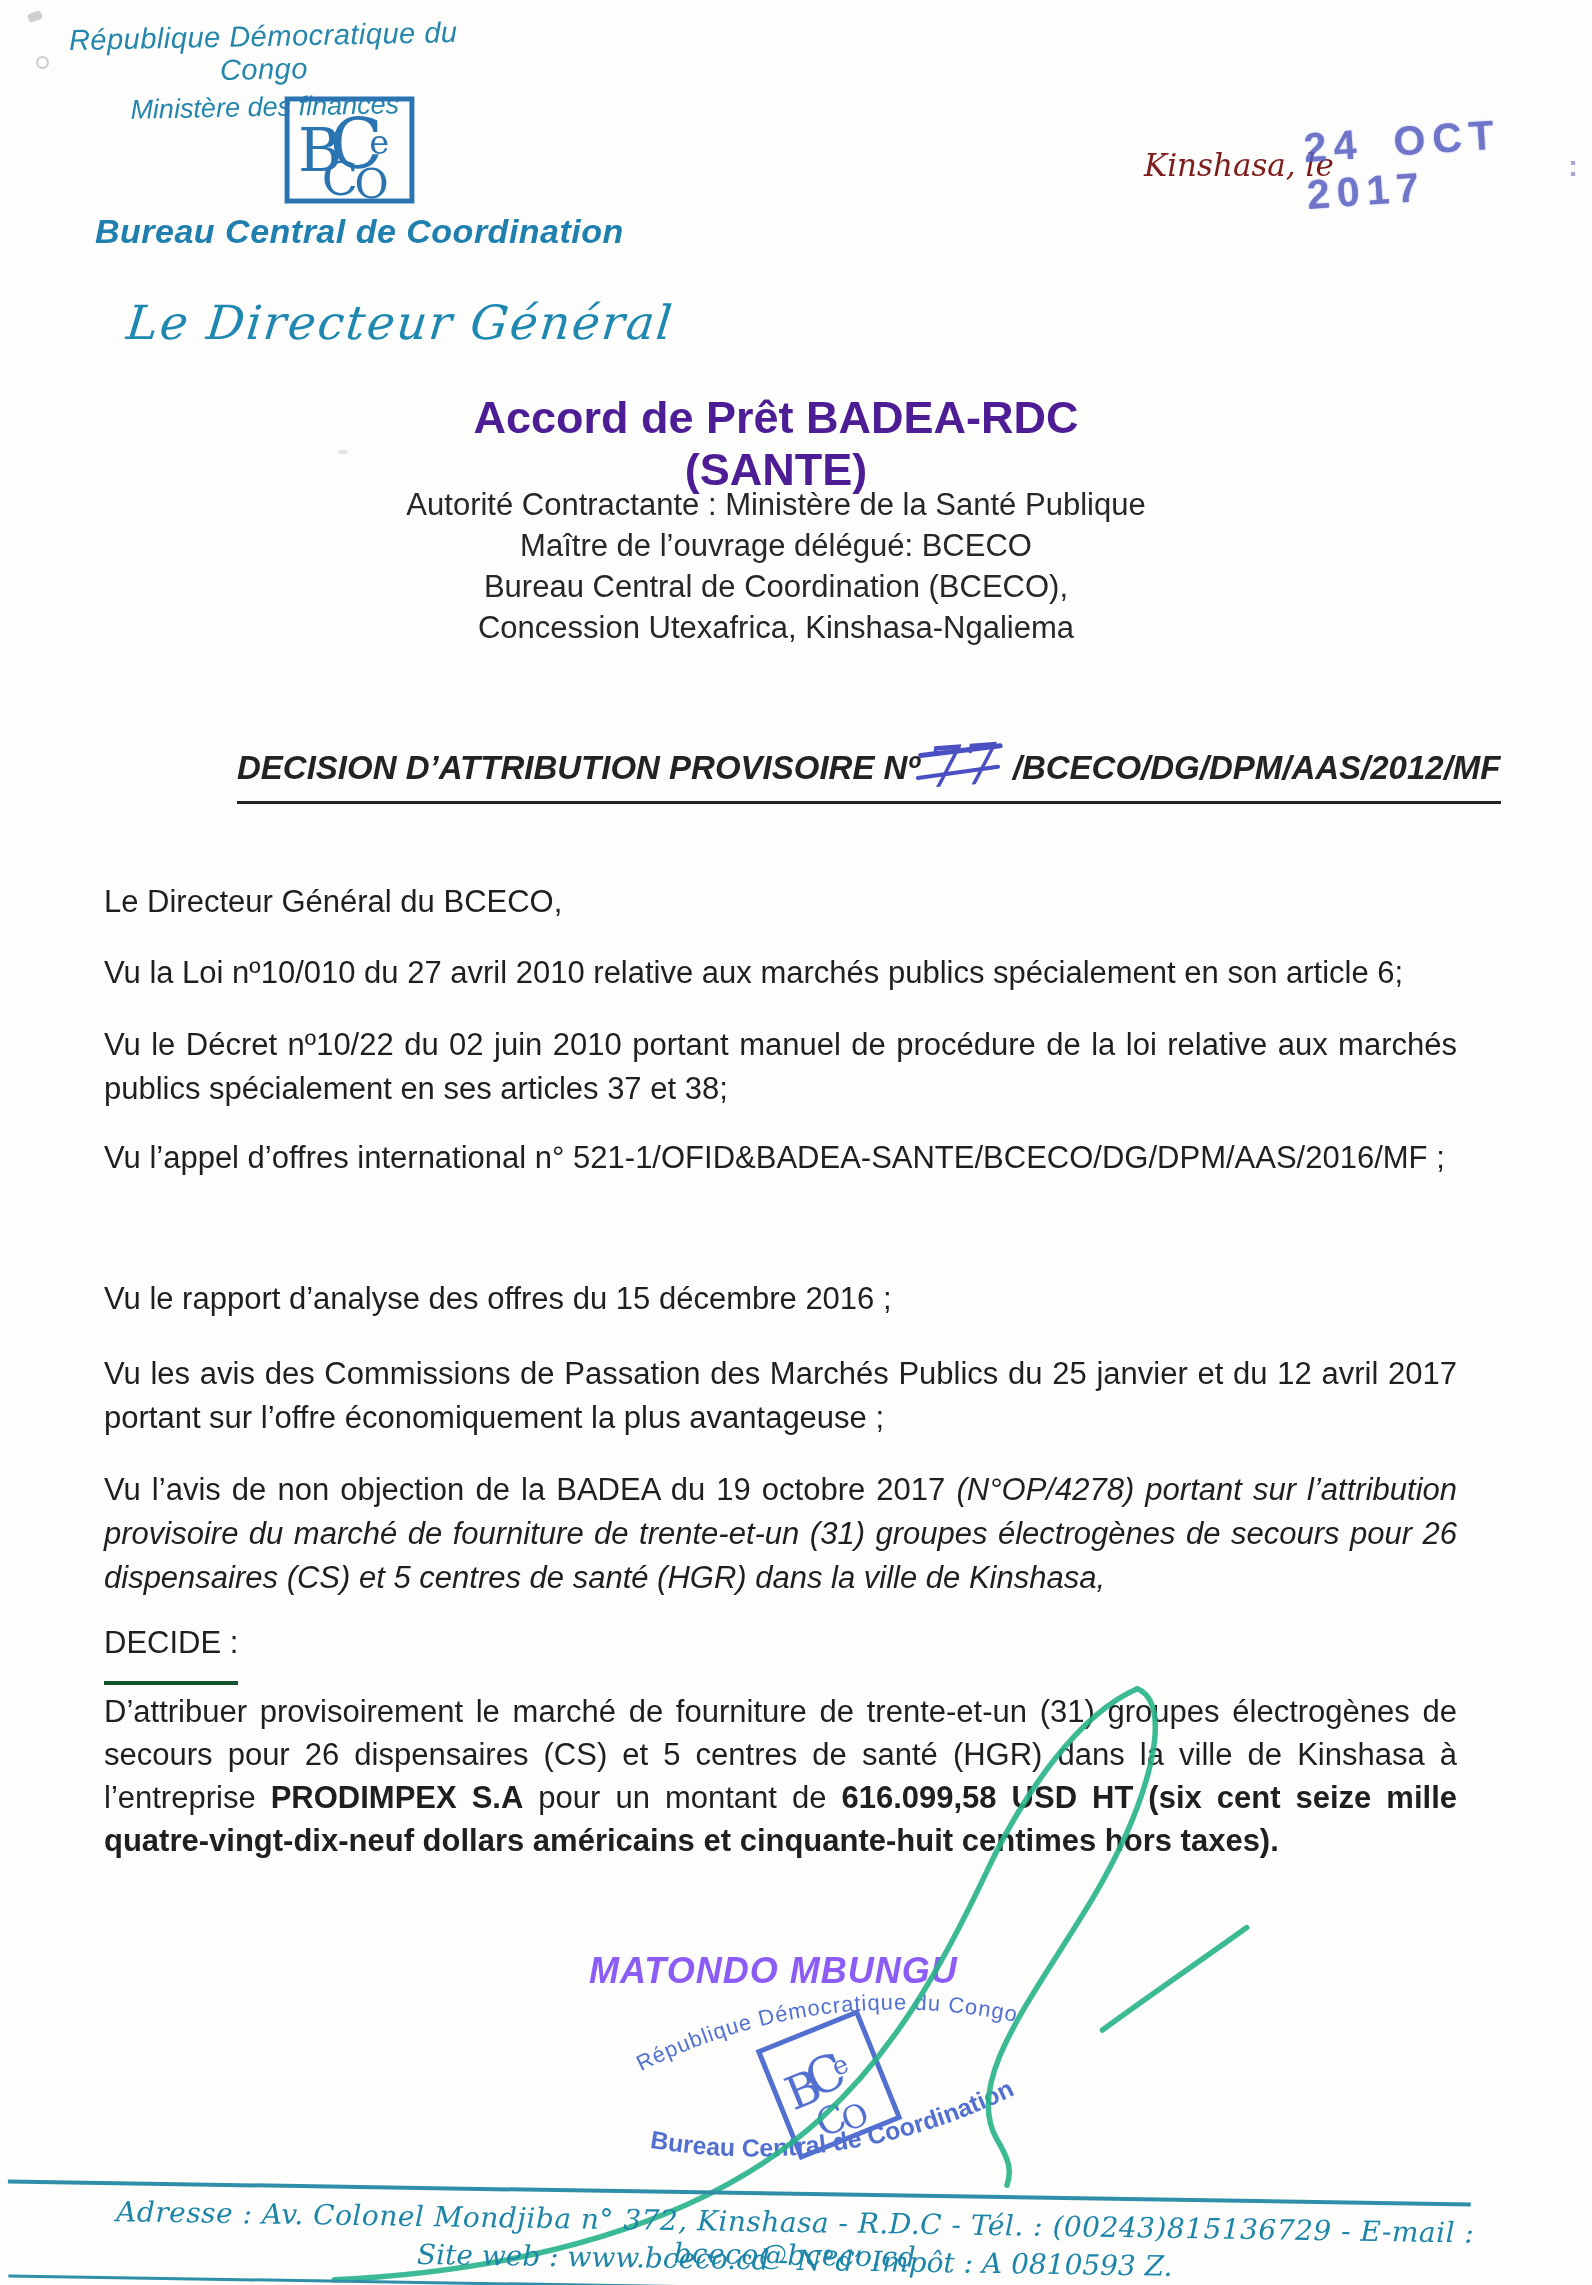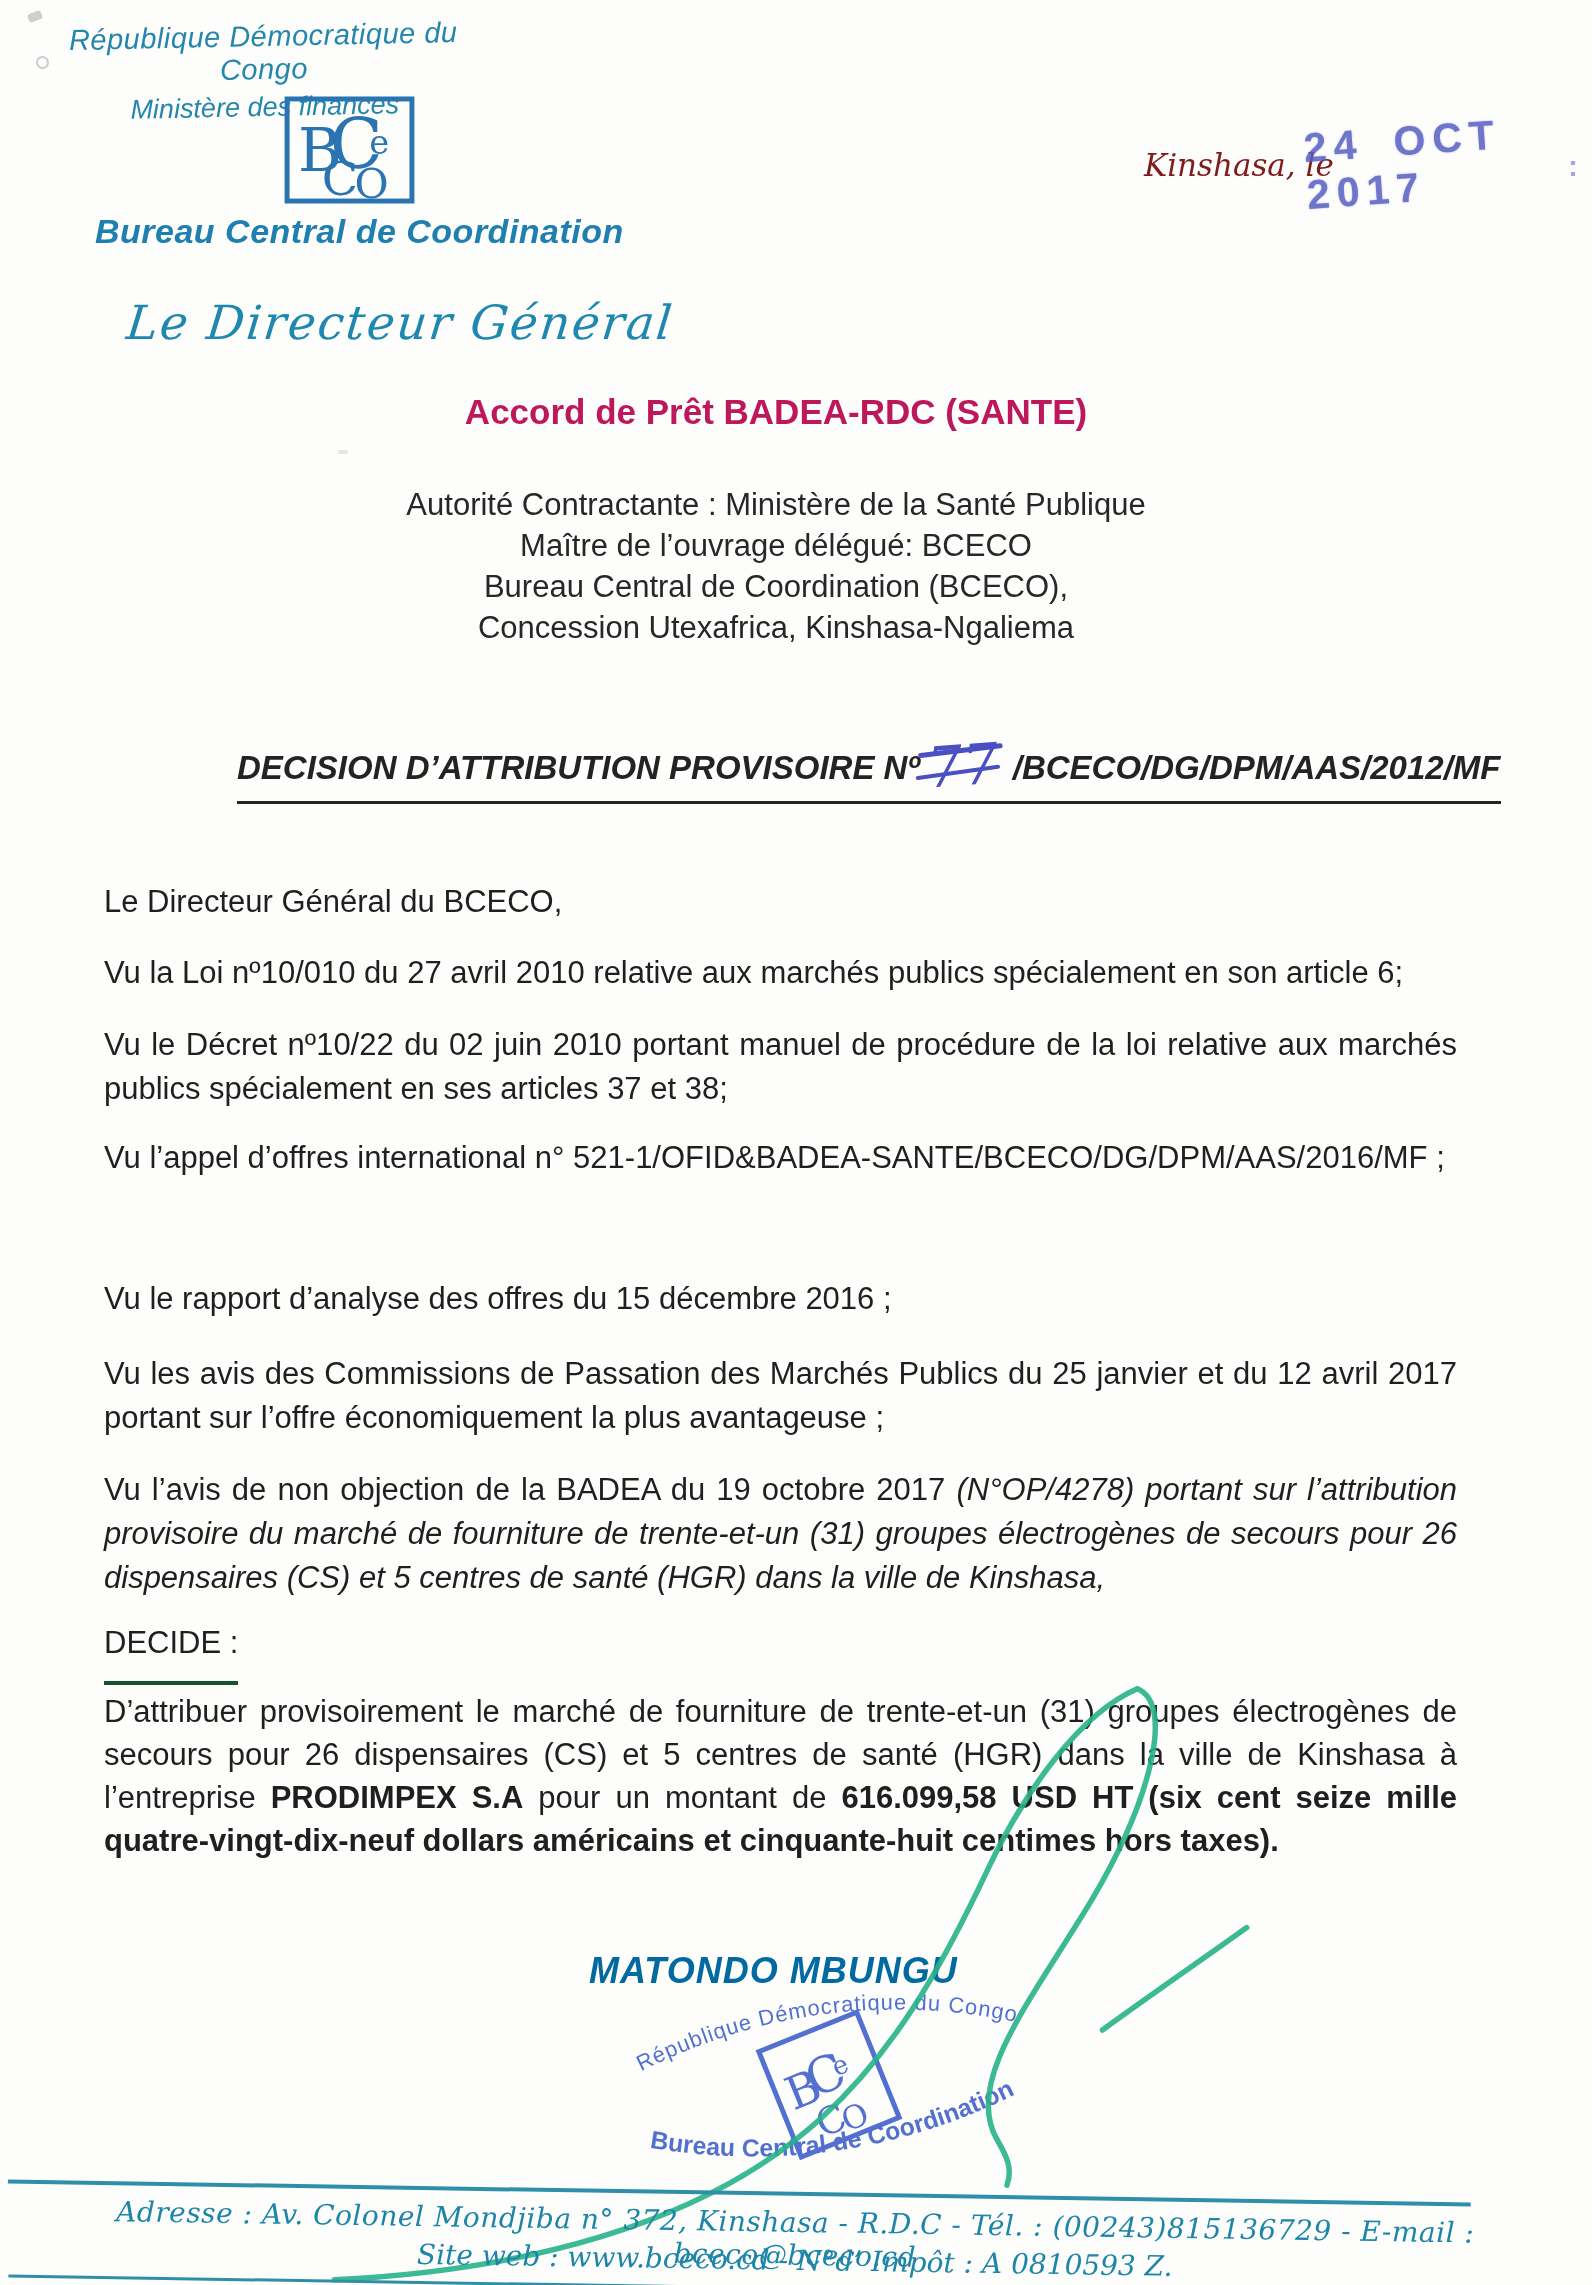--- a/index.html
+++ b/index.html
@@ -14,21 +14,21 @@
   .logo-svg{left:284px;top:96px;}
   .bureau{left:95px;top:212px;font-size:34px;font-weight:bold;font-style:italic;color:#1f7fae;letter-spacing:0.5px;}
   .kinshasa{left:1144px;top:147px;font-family:"DejaVu Serif",serif;font-style:italic;font-size:31px;color:#7f1d1d;}
   .datestamp{left:1305px;top:115px;font-size:41px;font-weight:bold;color:#575fc2;letter-spacing:7px;word-spacing:12px;
              transform:rotate(-4deg);opacity:.85;text-shadow:0 0 2px rgba(87,95,194,.55);}
   .colonmark{left:1568px;top:149px;font-size:30px;font-weight:bold;color:#6a6fc0;opacity:.6;}
   .director{left:127px;top:295px;font-family:"DejaVu Serif",serif;font-style:italic;font-size:47px;color:#1e88b0;
             transform:skewX(-6deg);letter-spacing:2px;}
 
   
-  .accord{left:378px;top:392px;width:796px;text-align:center;font-size:35px;font-weight:bold;color:#be185d;}
+  .accord{left:378px;top:392px;width:796px;text-align:center;font-size:45px;font-weight:bold;color:#4c1d95;}
   .subject{left:378px;top:484px;width:796px;text-align:center;font-size:31px;line-height:41px;color:#272727;}
 
   
   .dec-title{left:237px;top:740px;display:flex;align-items:baseline;
              border-bottom:3px solid #232323;padding-bottom:14px;
              font-size:33px;font-weight:bold;font-style:italic;color:#232323;}
   .hand77{position:relative;top:6px;margin:0 14px 0 8px;font-family:"DejaVu Serif",serif;font-style:italic;
           font-size:56px;line-height:40px;font-weight:normal;color:#4a50c2;transform:rotate(-4deg);display:inline-block;}
   .hand77::before{content:"";position:absolute;left:-8px;right:-6px;top:2px;height:5px;background:#4a50c2;
                   transform:rotate(-3deg);border-radius:3px;}
@@ -36,21 +36,21 @@
                  transform:rotate(-4deg);border-radius:3px;}
 
   
   .par{left:104px;width:1353px;font-size:31px;line-height:44px;color:#1f1f1f;}
   .just{text-align:justify;text-align-last:left;}
   .it{font-style:italic;}
   .b{font-weight:bold;}
   .decide span{border-bottom:4px solid #14532d;padding-bottom:21px;}
 
   
-  .signname{left:589px;top:1950px;font-size:36px;font-weight:bold;font-style:italic;letter-spacing:1px;color:#0369a1;}
+  .signname{left:589px;top:1950px;font-size:36px;font-weight:bold;font-style:italic;letter-spacing:1px;color:#8b5cf6;}
   .stamp-svg{left:607px;top:1968px;transform:rotate(-8deg);opacity:.92;}
   .green-svg{left:0;top:0;pointer-events:none;}
 
   
   .footer{left:0;top:2174px;width:1592px;height:111px;transform:rotate(.9deg);transform-origin:40px 0;
           font-family:"DejaVu Serif",serif;font-style:italic;color:#1d85a8;}
   .f-rule{position:absolute;left:8px;top:6px;width:1463px;height:4px;background:#2f8fa8;}
   .f-rule2{position:absolute;left:10px;top:101px;width:736px;height:3px;background:#2f8fa8;}
   .f-line1{position:absolute;left:0;top:20px;width:1592px;text-align:center;font-size:28px;letter-spacing:0.5px;}
   .f-line2{position:absolute;left:0;top:58px;width:1592px;text-align:center;font-size:28px;}

